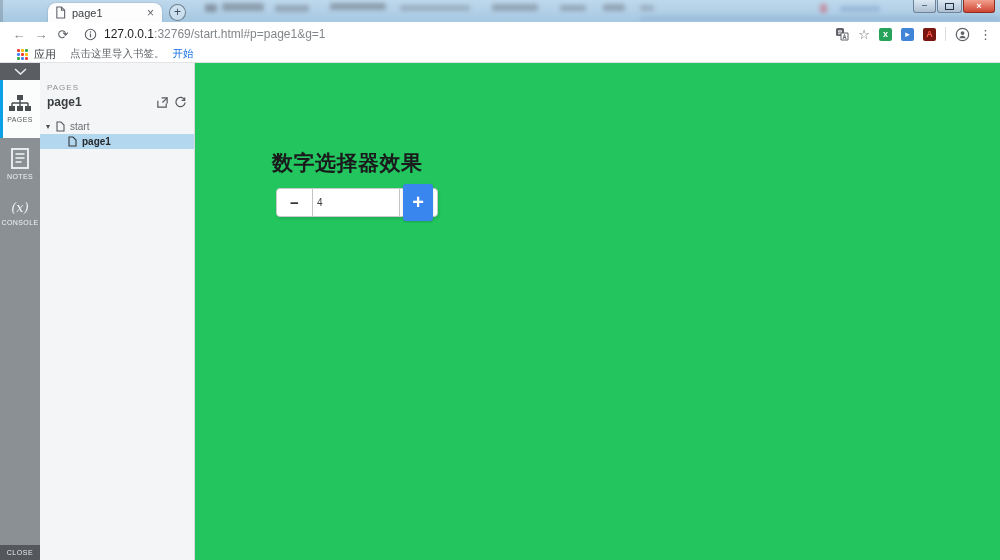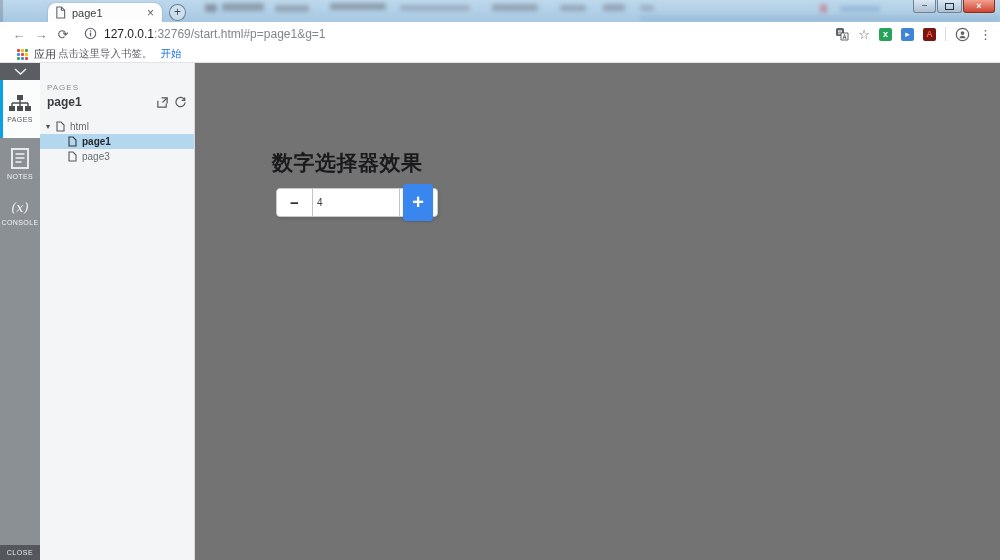--- a/index.html
+++ b/index.html
@@ -32,42 +32,42 @@
   .winbtn.max{width:25px;}
   .winbtn.max .box{width:7px;height:5px;border:1px solid #243242;}
   .winbtn.closew{width:32px;background:linear-gradient(#f2a08e,#cf4433);color:#fff;
     border-color:#8c2e20;font-weight:bold;}
   .winbtn .glyph{transform:translateY(-1px);}
   
   #toolbar{position:absolute;left:0;top:22px;width:1000px;height:24px;background:#fff;
     display:flex;align-items:center;box-sizing:border-box;padding:0 8px;}
   .navbtn{font-size:13px;color:#80868b;width:22px;text-align:center;line-height:1;}
   .navbtn.reload{color:#5f6368;font-size:13px;}
-  #omnibox{display:flex;align-items:flex-start;flex:1;margin-left:10px;}
+  #omnibox{display:flex;align-items:center;flex:1;margin-left:10px;}
   .info-icon{width:13px;height:13px;flex:0 0 auto;margin-right:7px;}
   .url{font-size:12px;white-space:nowrap;}
   .url .host{color:#202124;}
   .url .rest{color:#80868b;}
   #toolbar-right{display:flex;align-items:center;margin-left:auto;}
   .tb-icon{margin-left:9px;display:flex;align-items:center;justify-content:center;}
   .star{font-size:13px;color:#5f6368;line-height:1;}
   .ext{width:13px;height:13px;border-radius:2px;color:#fff;font-size:9px;font-weight:bold;
     display:flex;align-items:center;justify-content:center;line-height:1;}
   .ext.green{background:#26a25a;}
   .ext.blue{background:#3f84d6;}
   .ext.red{background:#7a1610;color:#ff5a4d;}
   .tb-sep{width:1px;height:14px;background:#dadce0;margin-left:9px;}
   .kebab{font-size:13px;color:#5f6368;line-height:1;}
   
   #bookmarks{position:absolute;left:0;top:46px;width:1000px;height:17px;background:#fff;
     border-bottom:1px solid #e1e3e6;display:flex;align-items:center;box-sizing:border-box;
     padding-left:17px;font-size:11px;}
   .apps-grid{display:grid;grid-template-columns:repeat(3,3px);grid-gap:1px;margin-right:6px;}
   .apps-grid i{width:3px;height:3px;border-radius:1px;display:block;}
-  .bm-label{color:#3c4043;margin-right:2px;}
+  .bm-label{color:#3c4043;margin-right:14px;}
   .bm-hint{color:#5f6368;font-size:10.5px;margin-right:8px;}
   .bm-start{color:#1a73e8;font-size:10.5px;}
   
   #app{position:absolute;left:0;top:63px;width:1000px;height:497px;display:flex;}
   
   #rail{width:40px;flex:0 0 40px;background:#8b9095;position:relative;display:flex;
     flex-direction:column;}
   .rail-top{height:17px;background:#5a5e62;display:flex;align-items:center;justify-content:center;}
   .rail-item{display:flex;flex-direction:column;align-items:center;justify-content:center;
     position:relative;}
@@ -93,21 +93,21 @@
     background:#fff;font-size:10px;color:#444;padding:0 5px;outline:none;
     font-family:"Liberation Sans","DejaVu Sans",sans-serif;}
   .searchwrap input::placeholder{color:#9aa0a3;}
   .tree{margin-top:10px;font-size:10px;color:#696d71;}
   .tree-row{height:15px;display:flex;align-items:center;padding-left:6px;}
   .tree-row .caret{width:10px;font-size:8px;color:#4a4d50;}
   .tree-row .pageicon{width:9px;height:11px;margin-right:5px;flex:0 0 auto;}
   .tree-row.child{padding-left:28px;}
   .tree-row.selected{background:#b3d7ef;color:#26292c;font-weight:bold;}
   
-  #main{flex:1;position:relative;background:#737373;}
+  #main{flex:1;position:relative;background:#22c55e;}
   .heading{position:absolute;left:77px;top:86px;font-size:21px;font-weight:bold;
     color:#1a1a1c;letter-spacing:.5px;}
   .stepper{position:absolute;left:81px;top:125px;width:160px;height:27px;background:#fff;
     border:1px solid #c8cacc;border-radius:4px;box-shadow:1px 2px 3px rgba(0,0,0,.10);}
   .stepper .minus{position:absolute;left:0;top:0;width:35px;height:100%;
     border-right:1px solid #c2c4c6;border-radius:4px 0 0 4px;display:flex;align-items:center;
     justify-content:center;font-size:15px;font-weight:bold;color:#2a2a2a;background:#fff;}
   .stepper .val{position:absolute;left:36px;top:0;width:84px;height:100%;border:none;
     background:transparent;font-size:10px;color:#3c3c3c;padding:0 0 0 4px;outline:none;
     font-family:"Liberation Sans","DejaVu Sans",sans-serif;}
@@ -268,34 +268,28 @@
       </svg>
     </div>
 
 
     <div class="tree">
       <div class="tree-row">
         <span class="caret">▾</span>
         <svg class="pageicon" viewBox="0 0 9 11">
           <path d="M1 1 h4 l3 3 v6 H1 Z" fill="none" stroke="#55585c" stroke-width="1.1"></path>
         </svg>
-        <span>html</span>
+        <span>start</span>
       </div>
       <div class="tree-row child selected">
         <svg class="pageicon" viewBox="0 0 9 11">
           <path d="M1 1 h4 l3 3 v6 H1 Z" fill="none" stroke="#33373a" stroke-width="1.1"></path>
         </svg>
         <span>page1</span>
       </div>
-      <div class="tree-row child">
-        <svg class="pageicon" viewBox="0 0 9 11">
-          <path d="M1 1 h4 l3 3 v6 H1 Z" fill="none" stroke="#55585c" stroke-width="1.1"></path>
-        </svg>
-        <span>page3</span>
-      </div>
     </div>
   </div>
 
   <div id="main">
     <div class="heading">数字选择器效果</div>
 
     <div class="stepper">
       <div class="minus">−</div>
       <input class="val" type="text" value="4" style="">
       <div class="rdiv"></div>

